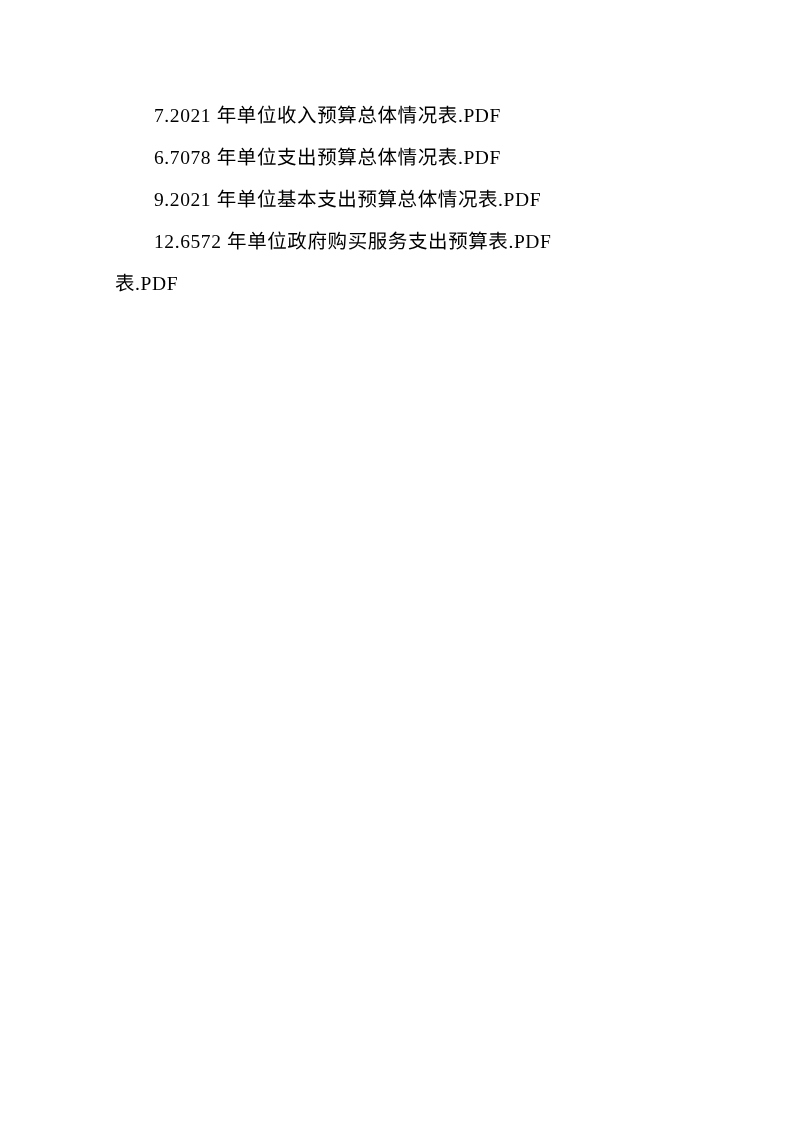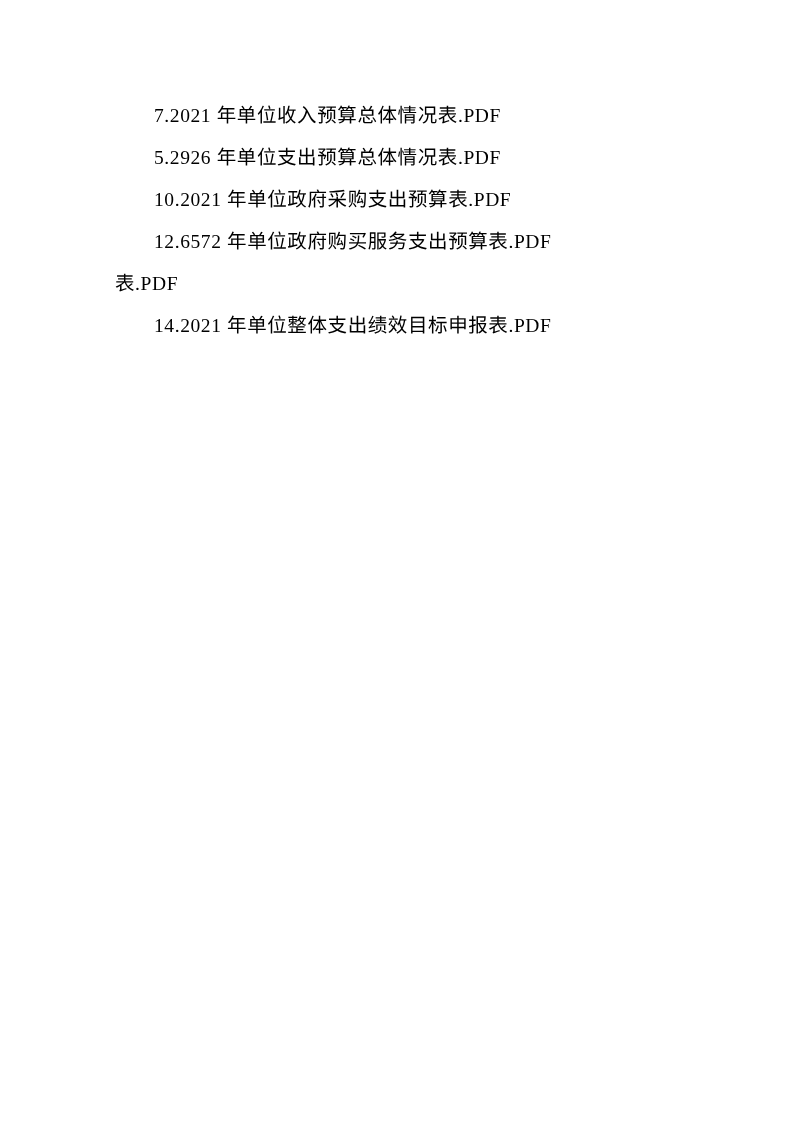--- a/index.html
+++ b/index.html
@@ -44,19 +44,18 @@
     text-indent: 0;
     font-family: Liberation Serif, serif;
   }
 </style>
 </head>
 <body>
 
 <div class="page">
   <div class="doc-body">
     <p class="doc-line">7.2021 年单位收入预算总体情况表.PDF</p>
-    <p class="doc-line">5.2926 年单位支出预算总体情况表.PDF</p>
-    <p class="doc-line">10.2021 年单位政府采购支出预算表.PDF</p>
+    <p class="doc-line">6.7078 年单位支出预算总体情况表.PDF</p>
+    <p class="doc-line">9.2021 年单位基本支出预算总体情况表.PDF</p>
     <p class="doc-line">12.6572 年单位政府购买服务支出预算表.PDF</p>
     <p class="doc-line wrap">表.PDF</p>
-    <p class="doc-line">14.2021 年单位整体支出绩效目标申报表.PDF</p>
   </div>
 </div>
 
 </body></html>

